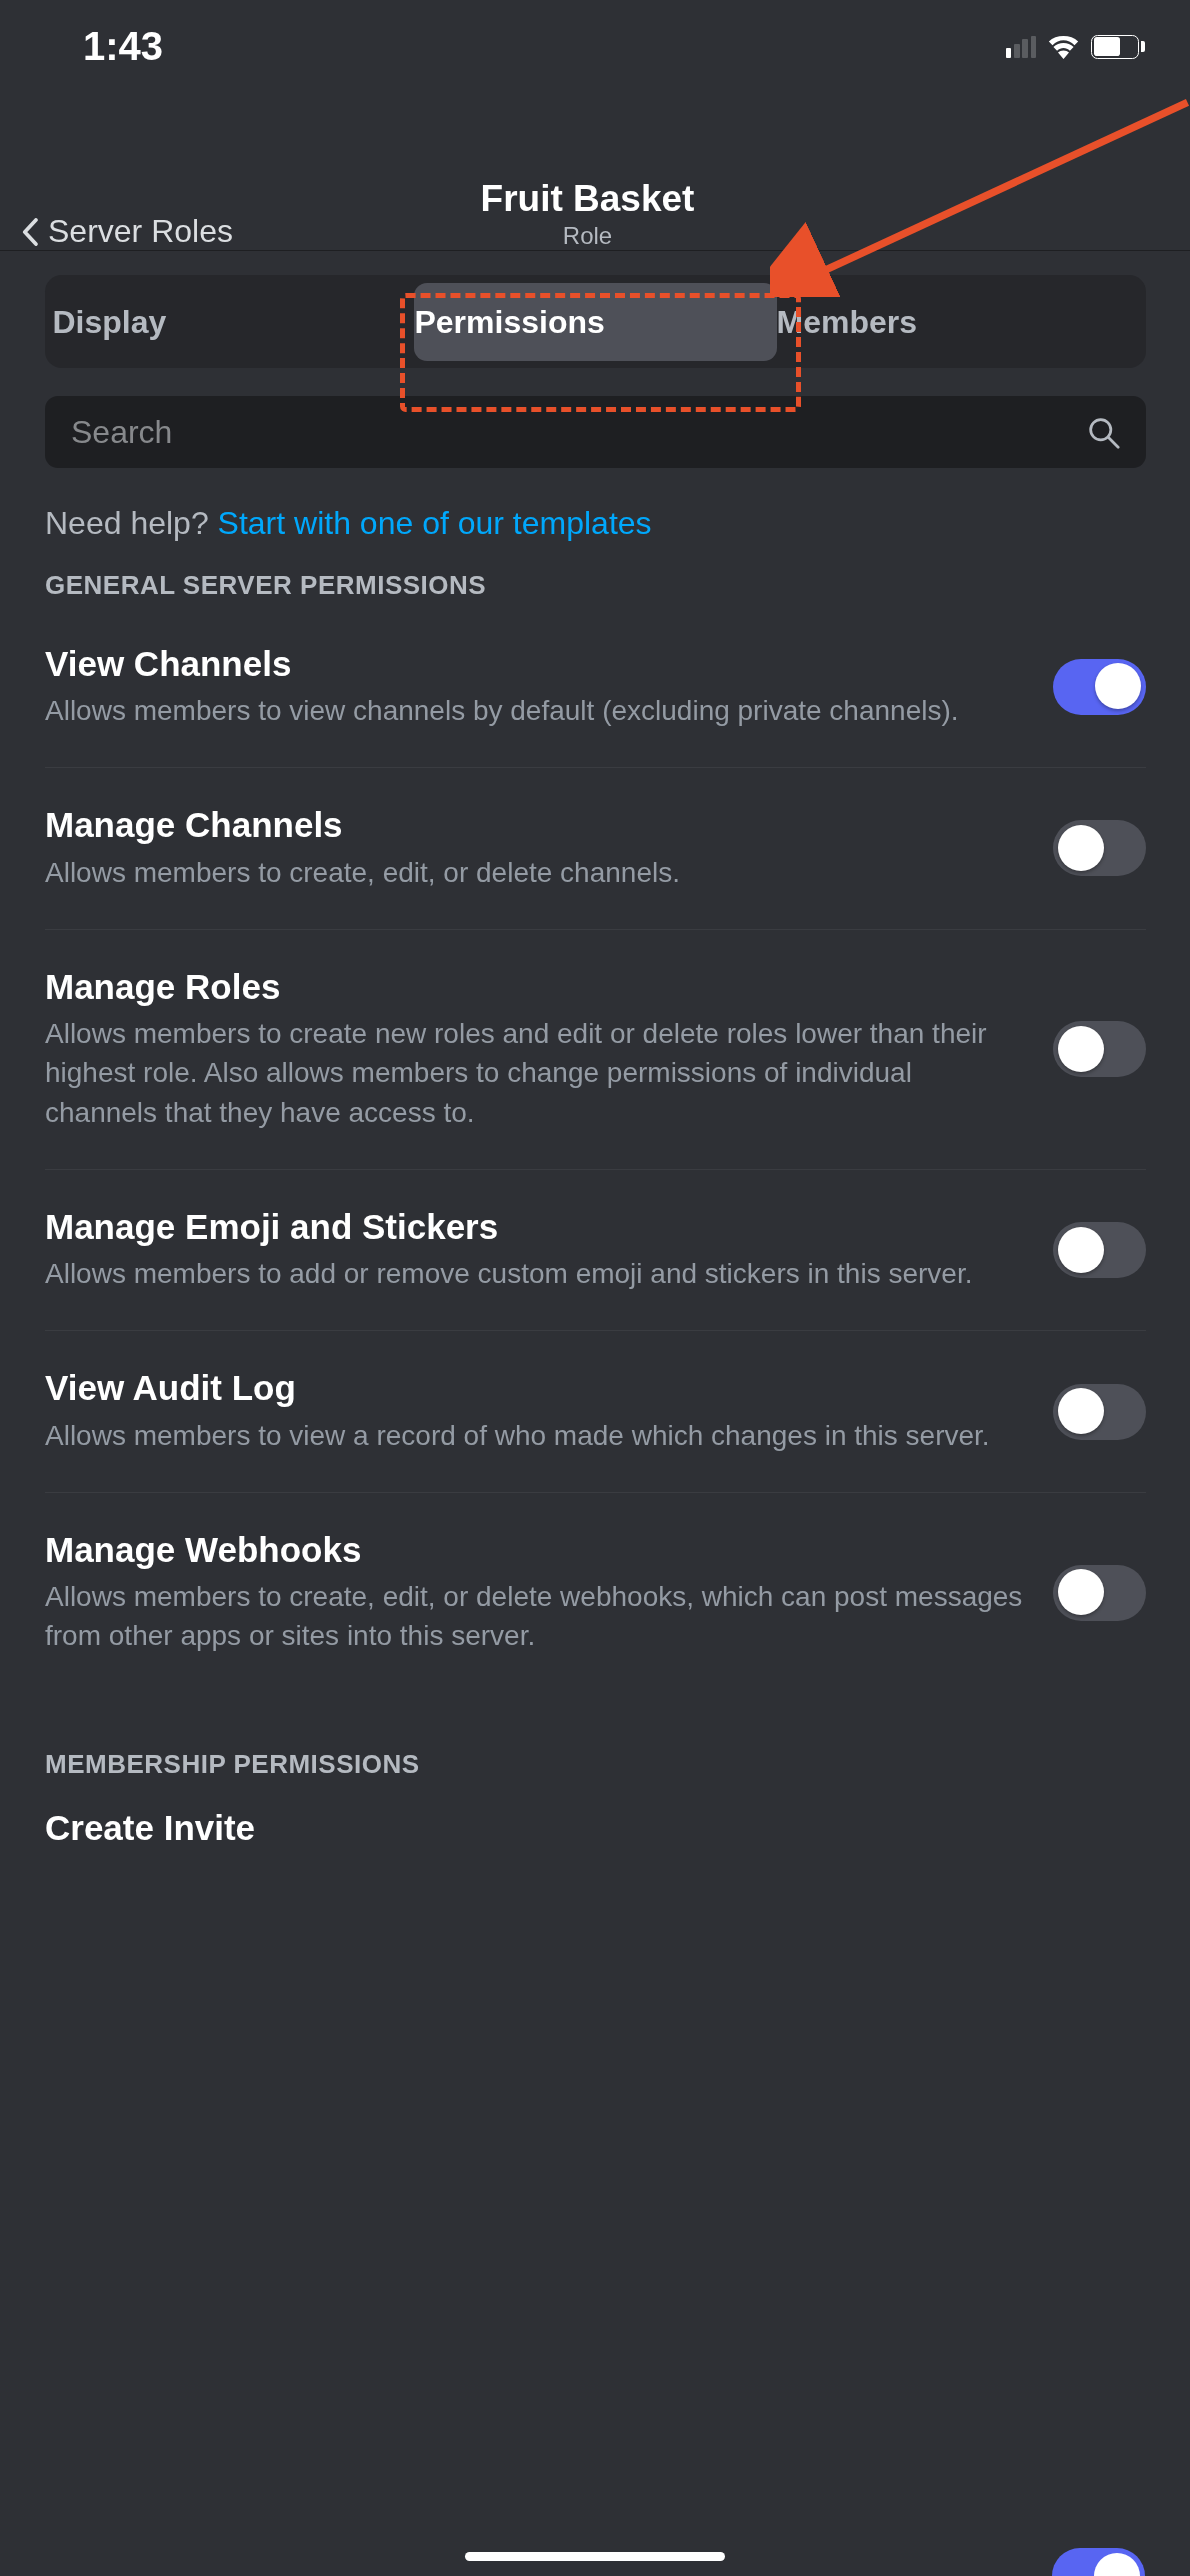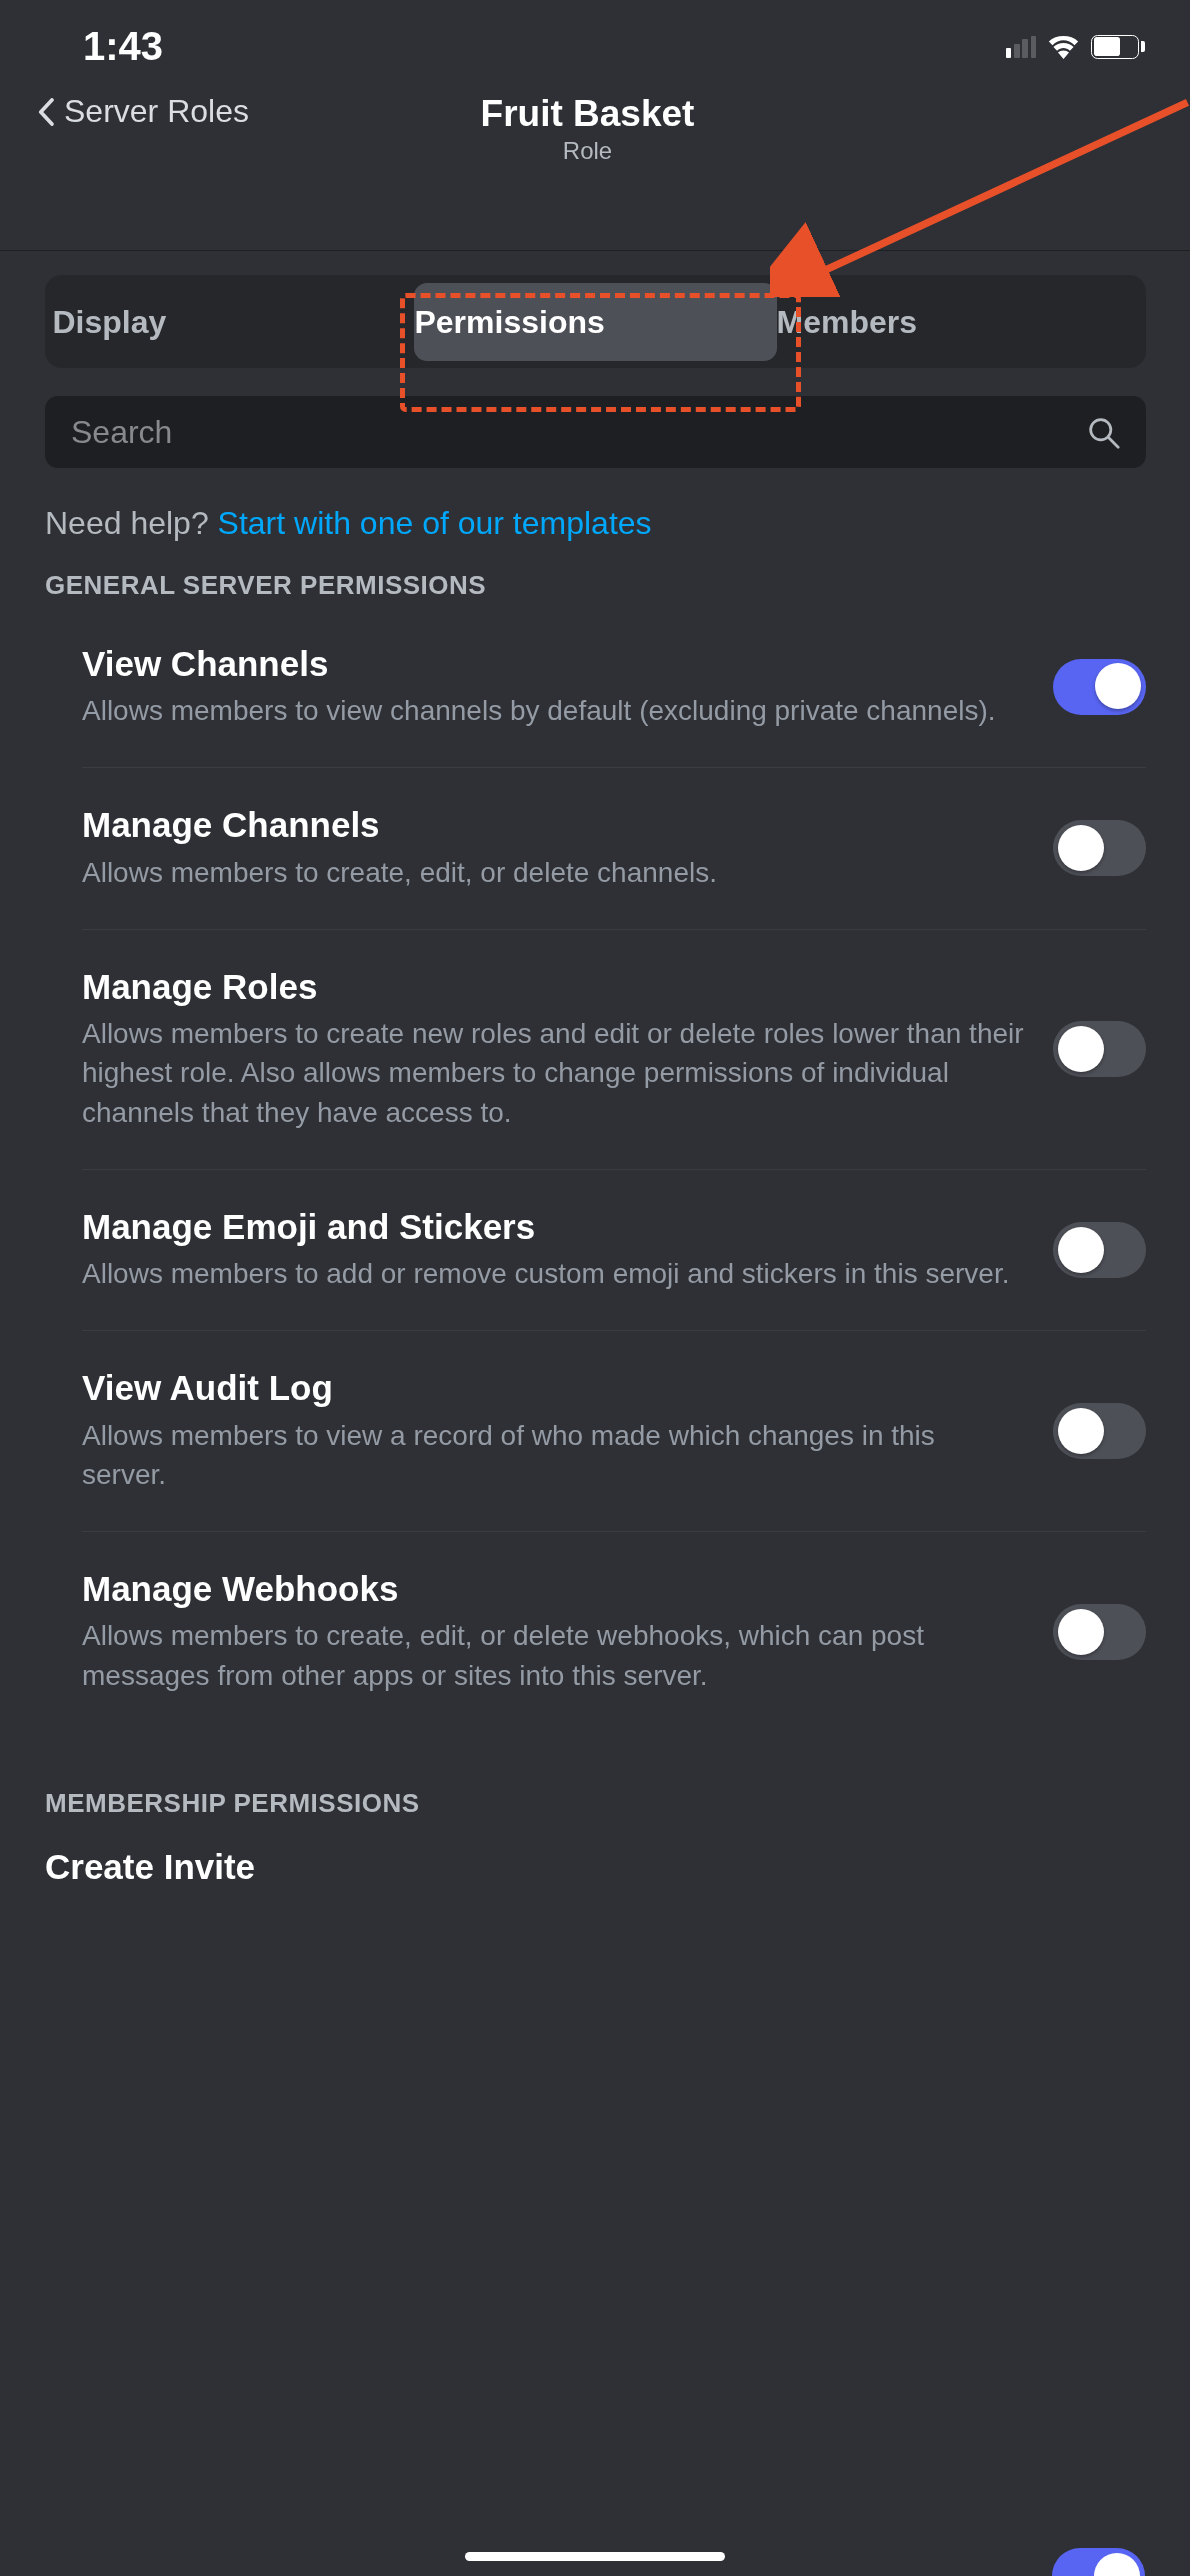--- a/index.html
+++ b/index.html
@@ -31,22 +31,22 @@
   .battery { display:flex; align-items:center; }
   .battery-body { width: 48px; height: 24px; border: 1.9px solid #fff; border-radius: 6.5px; padding:1.9px; display:flex; }
   .battery-fill { background:#fff; border-radius:2.8px; width:60%; }
   .battery-tip { width:3.7px; height:11px; background:#fff; border-radius: 0 1.9px 1.9px 0; margin-left:1.9px;}
 
   .nav-header {
     height: 158px;
     border-bottom: 0.9px solid #1e1f22;
     position: relative;
     display: flex;
-    align-items: flex-start;
-    padding: 0 38px;
+    align-items: flex-end;
+    padding: 0 22px;
   }
   .back-btn { display:flex; align-items:center; gap:9.3px; font-size:32px; color:#dbdee1; font-weight:500;}
   .chevron-left { width:16.7px; height:28px; }
   .title-block { position:absolute; left:0; right:16px; text-align:center; pointer-events:none;}
   .title-main { font-size:37px; font-weight:700; color:#fff; }
   .title-sub { font-size:24px; color:#b5bac1; margin-top:1.9px; }
 
   .segmented {
     margin: 24px 45px 28px 45px;
     height: 93px;
@@ -102,21 +102,21 @@
     font-size: 26px;
     font-weight: 700;
     color: #b5bac1;
     letter-spacing: 0.5px;
   }
 
   .perm-list { margin: 0 45px; }
   .perm-row {
     border-bottom: 0.9px solid #3a3c41;
     padding: 37px 0;
-    display:flex; align-items:center; justify-content:space-between; gap:28px;margin-left:37px;
+    display:flex; align-items:center; justify-content:space-between; gap:28px;
   }
   .perm-row:last-child { border-bottom:none; }
   .perm-text { flex:1; }
   .perm-title { font-size:35px; font-weight:600; color:#fff; margin-bottom:7.4px;}
   .perm-desc { font-size:28px; color:#949ba4; line-height:1.4; }
 
   .toggle {
     width: 93px; height: 56px; border-radius: 28px; position:relative; flex-shrink:0;
     background: #4e5058;
   }

